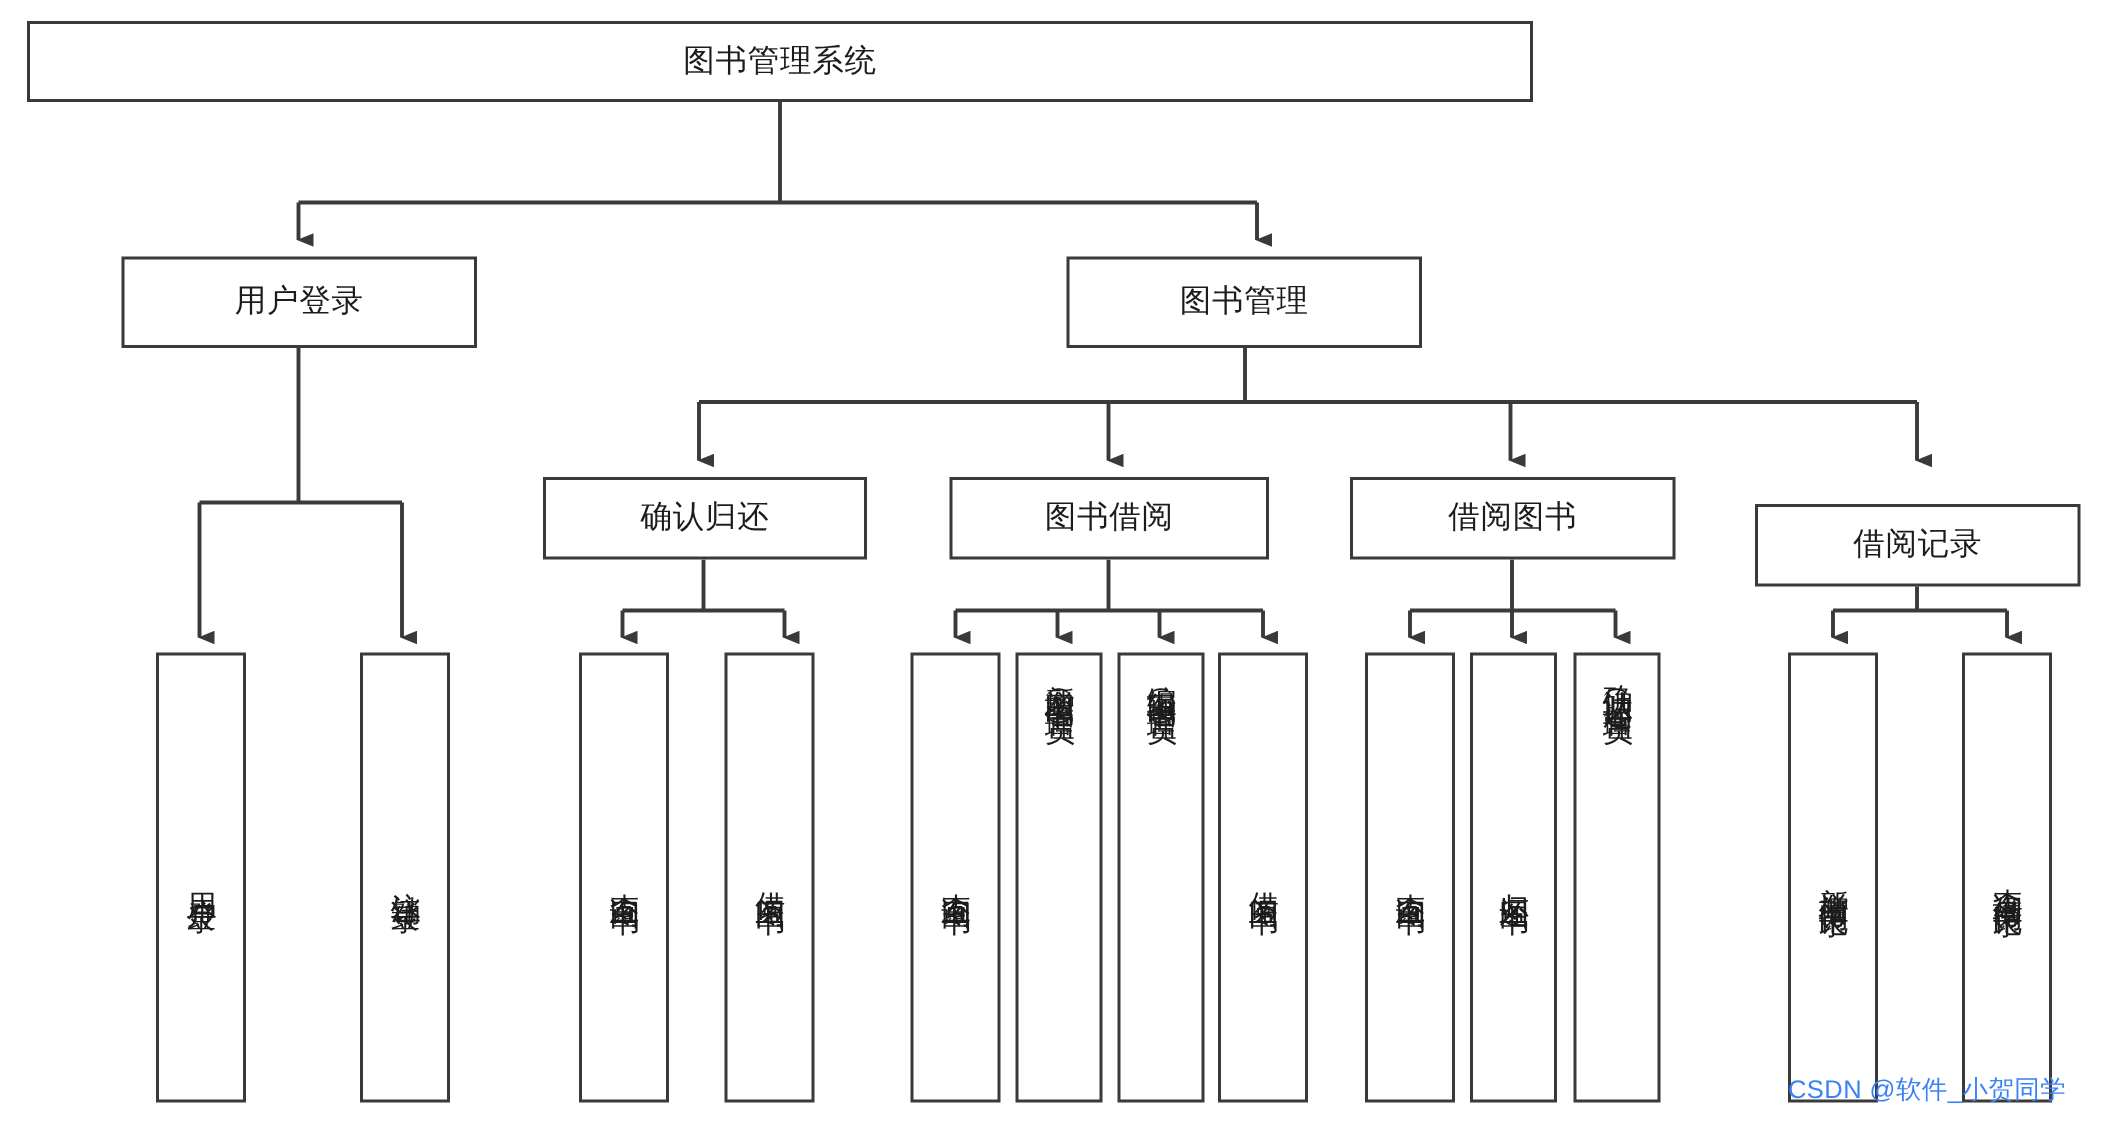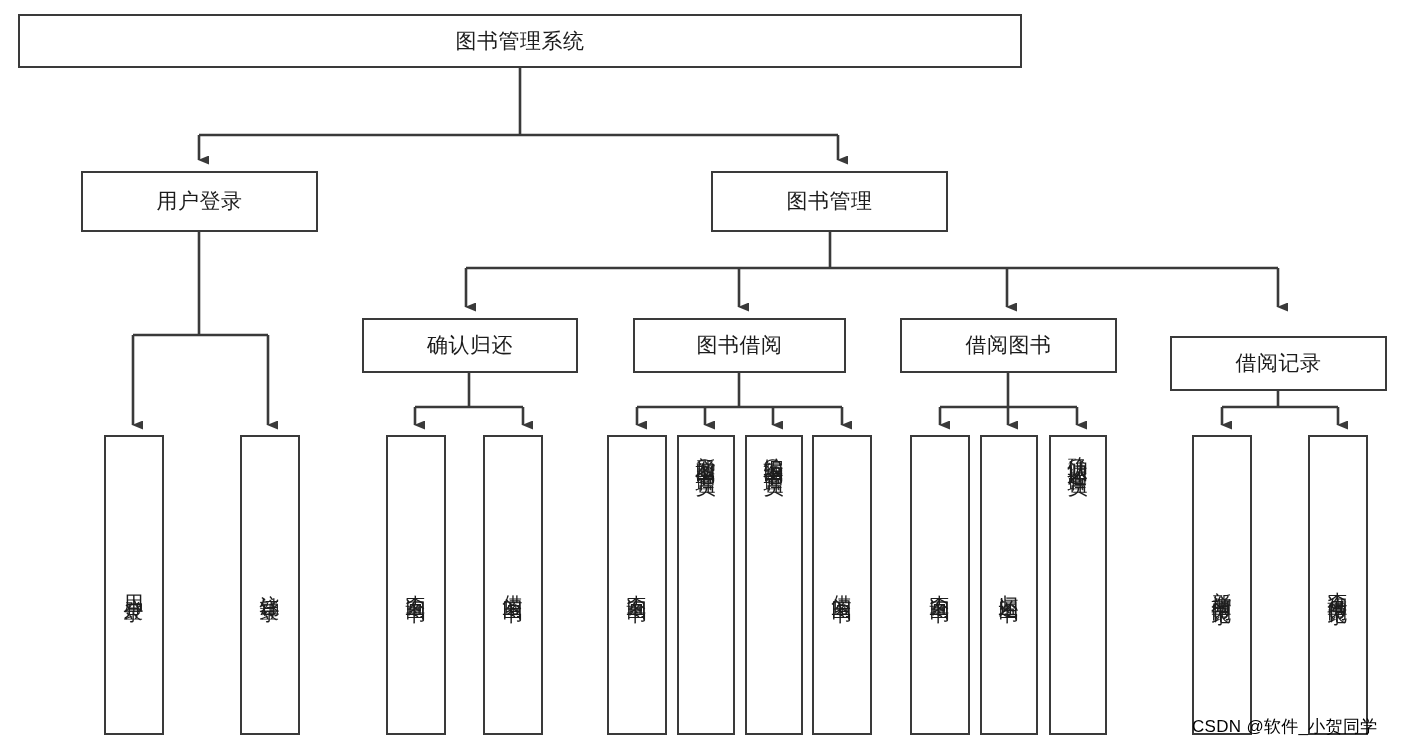--- a/index.html
+++ b/index.html
@@ -54,21 +54,21 @@
     align-items: flex-start;
     padding-top: 4px;
   }
   .node.vertical.centered {
     align-items: center;
     padding-top: 0;
   }
   .watermark {
     position: absolute;
     font-size: 17px;
-    color: #000000;
+    color: #3b82f6;
     white-space: nowrap;
     z-index: 6;
     letter-spacing: 0.3px;
     text-align: center;
   }
 </style>
 </head>
 <body>
 
 <div id="canvas">

